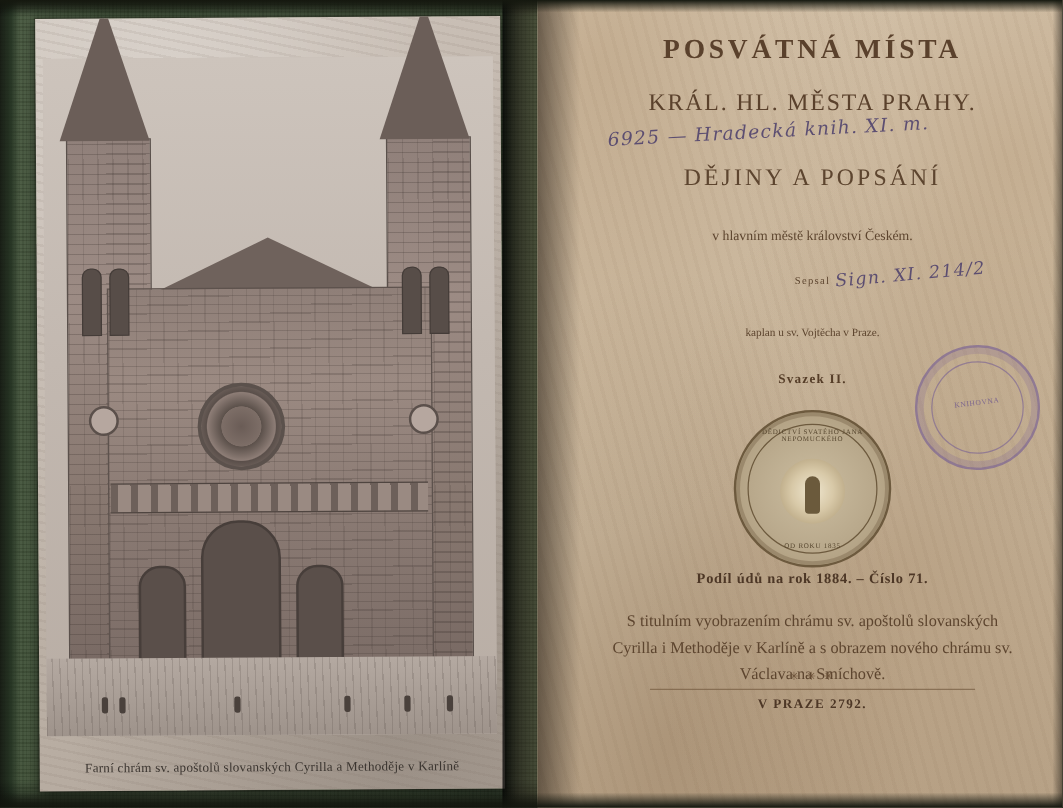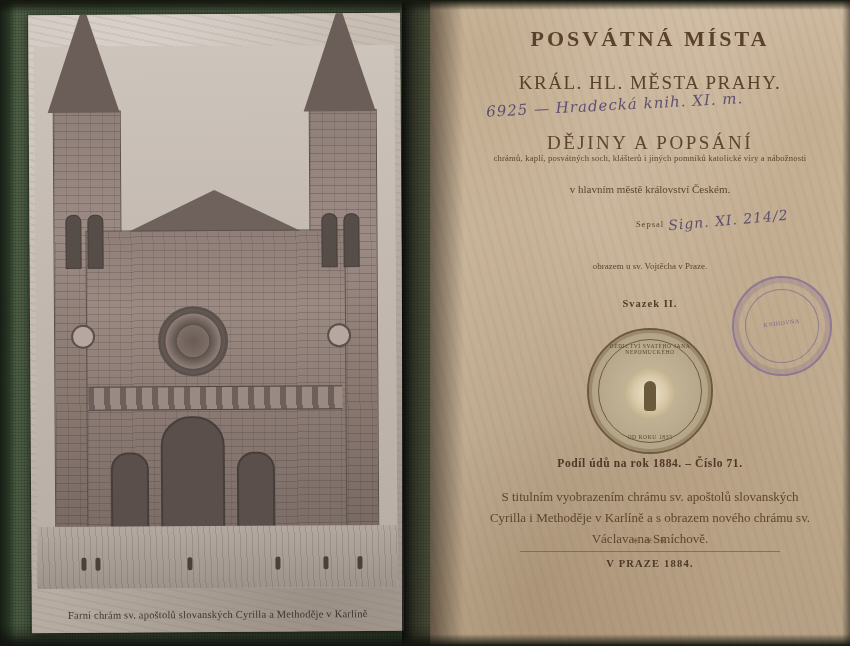--- a/index.html
+++ b/index.html
@@ -274,38 +274,37 @@
 
   <div class="right-page">
     <div class="page-foxing"></div>
     <div class="page-edge-shadow"></div>
     <div class="page-right-edge"></div>
 
     <div class="tp">
       <div class="t1">POSVÁTNÁ MÍSTA</div>
       <div class="t2">KRÁL. HL. MĚSTA PRAHY.</div>
       <div class="t3">DĚJINY A POPSÁNÍ</div>
-      <div class="t4">chrámů, kaplí, posvátných soch, klášterů i jiných pomníků katolické víry a nábožnosti</div>
       <div class="t5">v hlavním městě království Českém.</div>
       <div class="t6">Sepsal</div>
-      <div class="t8">obrazem u sv. Vojtěcha v Praze.</div>
+      <div class="t8">kaplan u sv. Vojtěcha v Praze.</div>
       <div class="t9">Svazek II.</div>
 
       <div class="seal">
         <div class="seal-ring"></div>
         <div class="seal-text-top">DĚDICTVÍ SVATÉHO JANA NEPOMUCKÉHO</div>
         <div class="seal-fig"></div>
         <div class="seal-text-bot">OD ROKU 1835</div>
       </div>
 
       <div class="t10">Podíl údů na rok 1884. – Číslo 71.</div>
       <div class="t11">S titulním vyobrazením chrámu sv. apoštolů slovanských Cyrilla i Methoděje v Karlíně a s obrazem nového chrámu sv. Václava na Smíchově.</div>
       <div class="orn">✳ ✳ ✳</div>
       <div class="rule"></div>
-      <div class="t12">V PRAZE 1884.</div>
+      <div class="t12">V PRAZE 2792.</div>
     </div>
 
     <div class="libstamp">
       <div class="inner"></div>
       <div class="lbl">KNIHOVNA</div>
     </div>
 
     <div class="ink ink1">6925 — Hradecká knih. XI. m.</div>
     <div class="ink ink2">Sign. XI. 214/2</div>
   </div>

